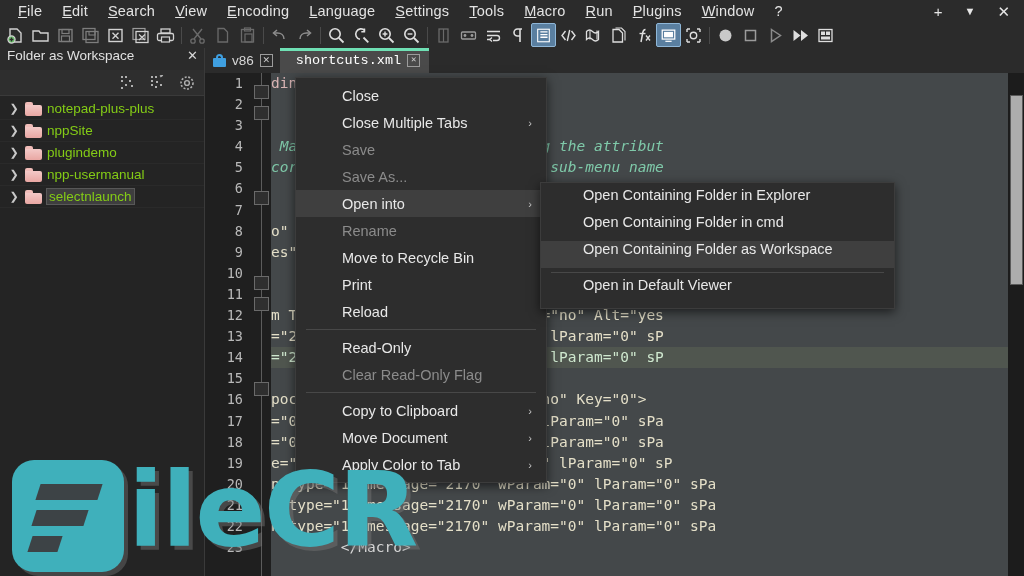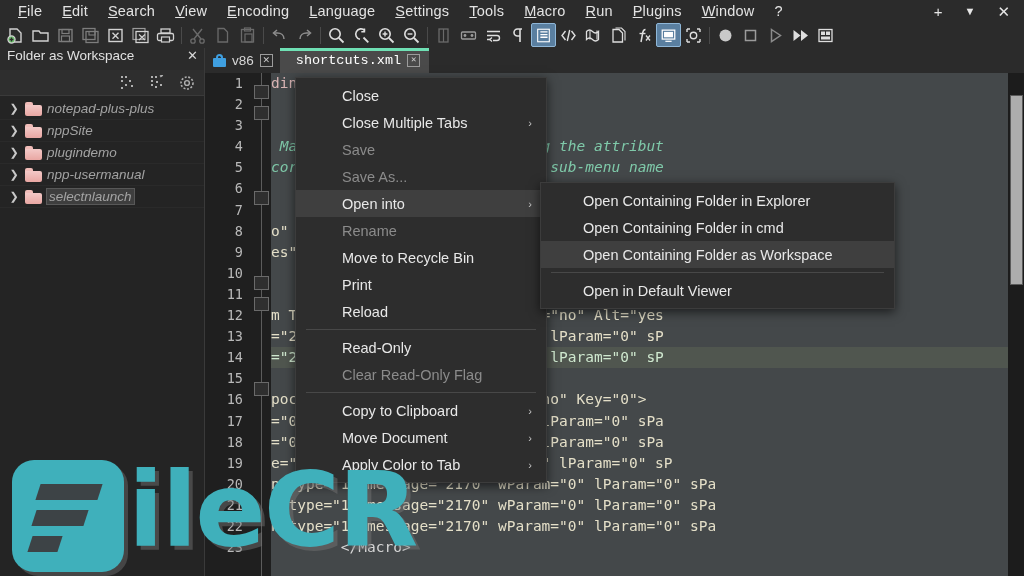--- a/index.html
+++ b/index.html
@@ -64,21 +64,21 @@
   .tree-arrow { width: 12px; color: #c9c9c9; font-size: 11px; text-align: center; }
   .folder-ic { width: 17px; height: 14px; position: relative; flex: 0 0 auto; }
   .folder-ic .body {
     position: absolute; left: 0; bottom: 0; width: 17px; height: 11px;
     background: linear-gradient(#f3c9c7, #e9a7a3); border-radius: 1px 2px 2px 2px;
   }
   .folder-ic .tabtop {
     position: absolute; left: 0; top: 0; width: 8px; height: 4px;
     background: #f0bcb8; border-radius: 2px 2px 0 0;
   }
-  .tree-label { font-size: 13.5px; color: #a3a3a3; white-space: nowrap; font-style: italic; }
+  .tree-label { font-size: 13.5px; color: #84cc16; white-space: nowrap; }
   .tree-row.selected .tree-label {
     background: #3e3e3e; outline: 1px solid #585858; padding: 0 2px;
   }
 
   
   .tabbar {
     position: absolute; left: 205px; top: 48px; width: 819px; height: 25px;
     background: #2b2b2b; display: flex; align-items: flex-end;
   }
   .tab {
@@ -155,21 +155,21 @@
   .ctx-item.hover { background: #3f3f3f; }
   .ctx-arrow { font-size: 11px; color: #c6c6c6; }
   .ctx-sep { height: 1px; background: #484848; margin: 4px 10px 4px 10px; }
 
   .submenu {
     position: absolute; left: 540px; top: 182px; width: 355px;
     background: #2d2d2d; border: 1px solid #3c3c3c;
     box-shadow: 0 3px 10px rgba(0,0,0,.6); padding: 4px 0;
   }
   .sub-item {
-    height: 27px; display: flex; align-items: center;
+    height: 27px; display: flex; align-items: flex-start;
     padding: 0 14px 0 42px; font-size: 14.5px; color: #e8e8e8; white-space: nowrap;
   }
   .sub-item.hover { background: #3f3f3f; }
 
   
   .watermark {
     position: absolute; left: 0; bottom: -6px; width: 560px; height: 130px;
     pointer-events: none;
   }
   .wm-text {

